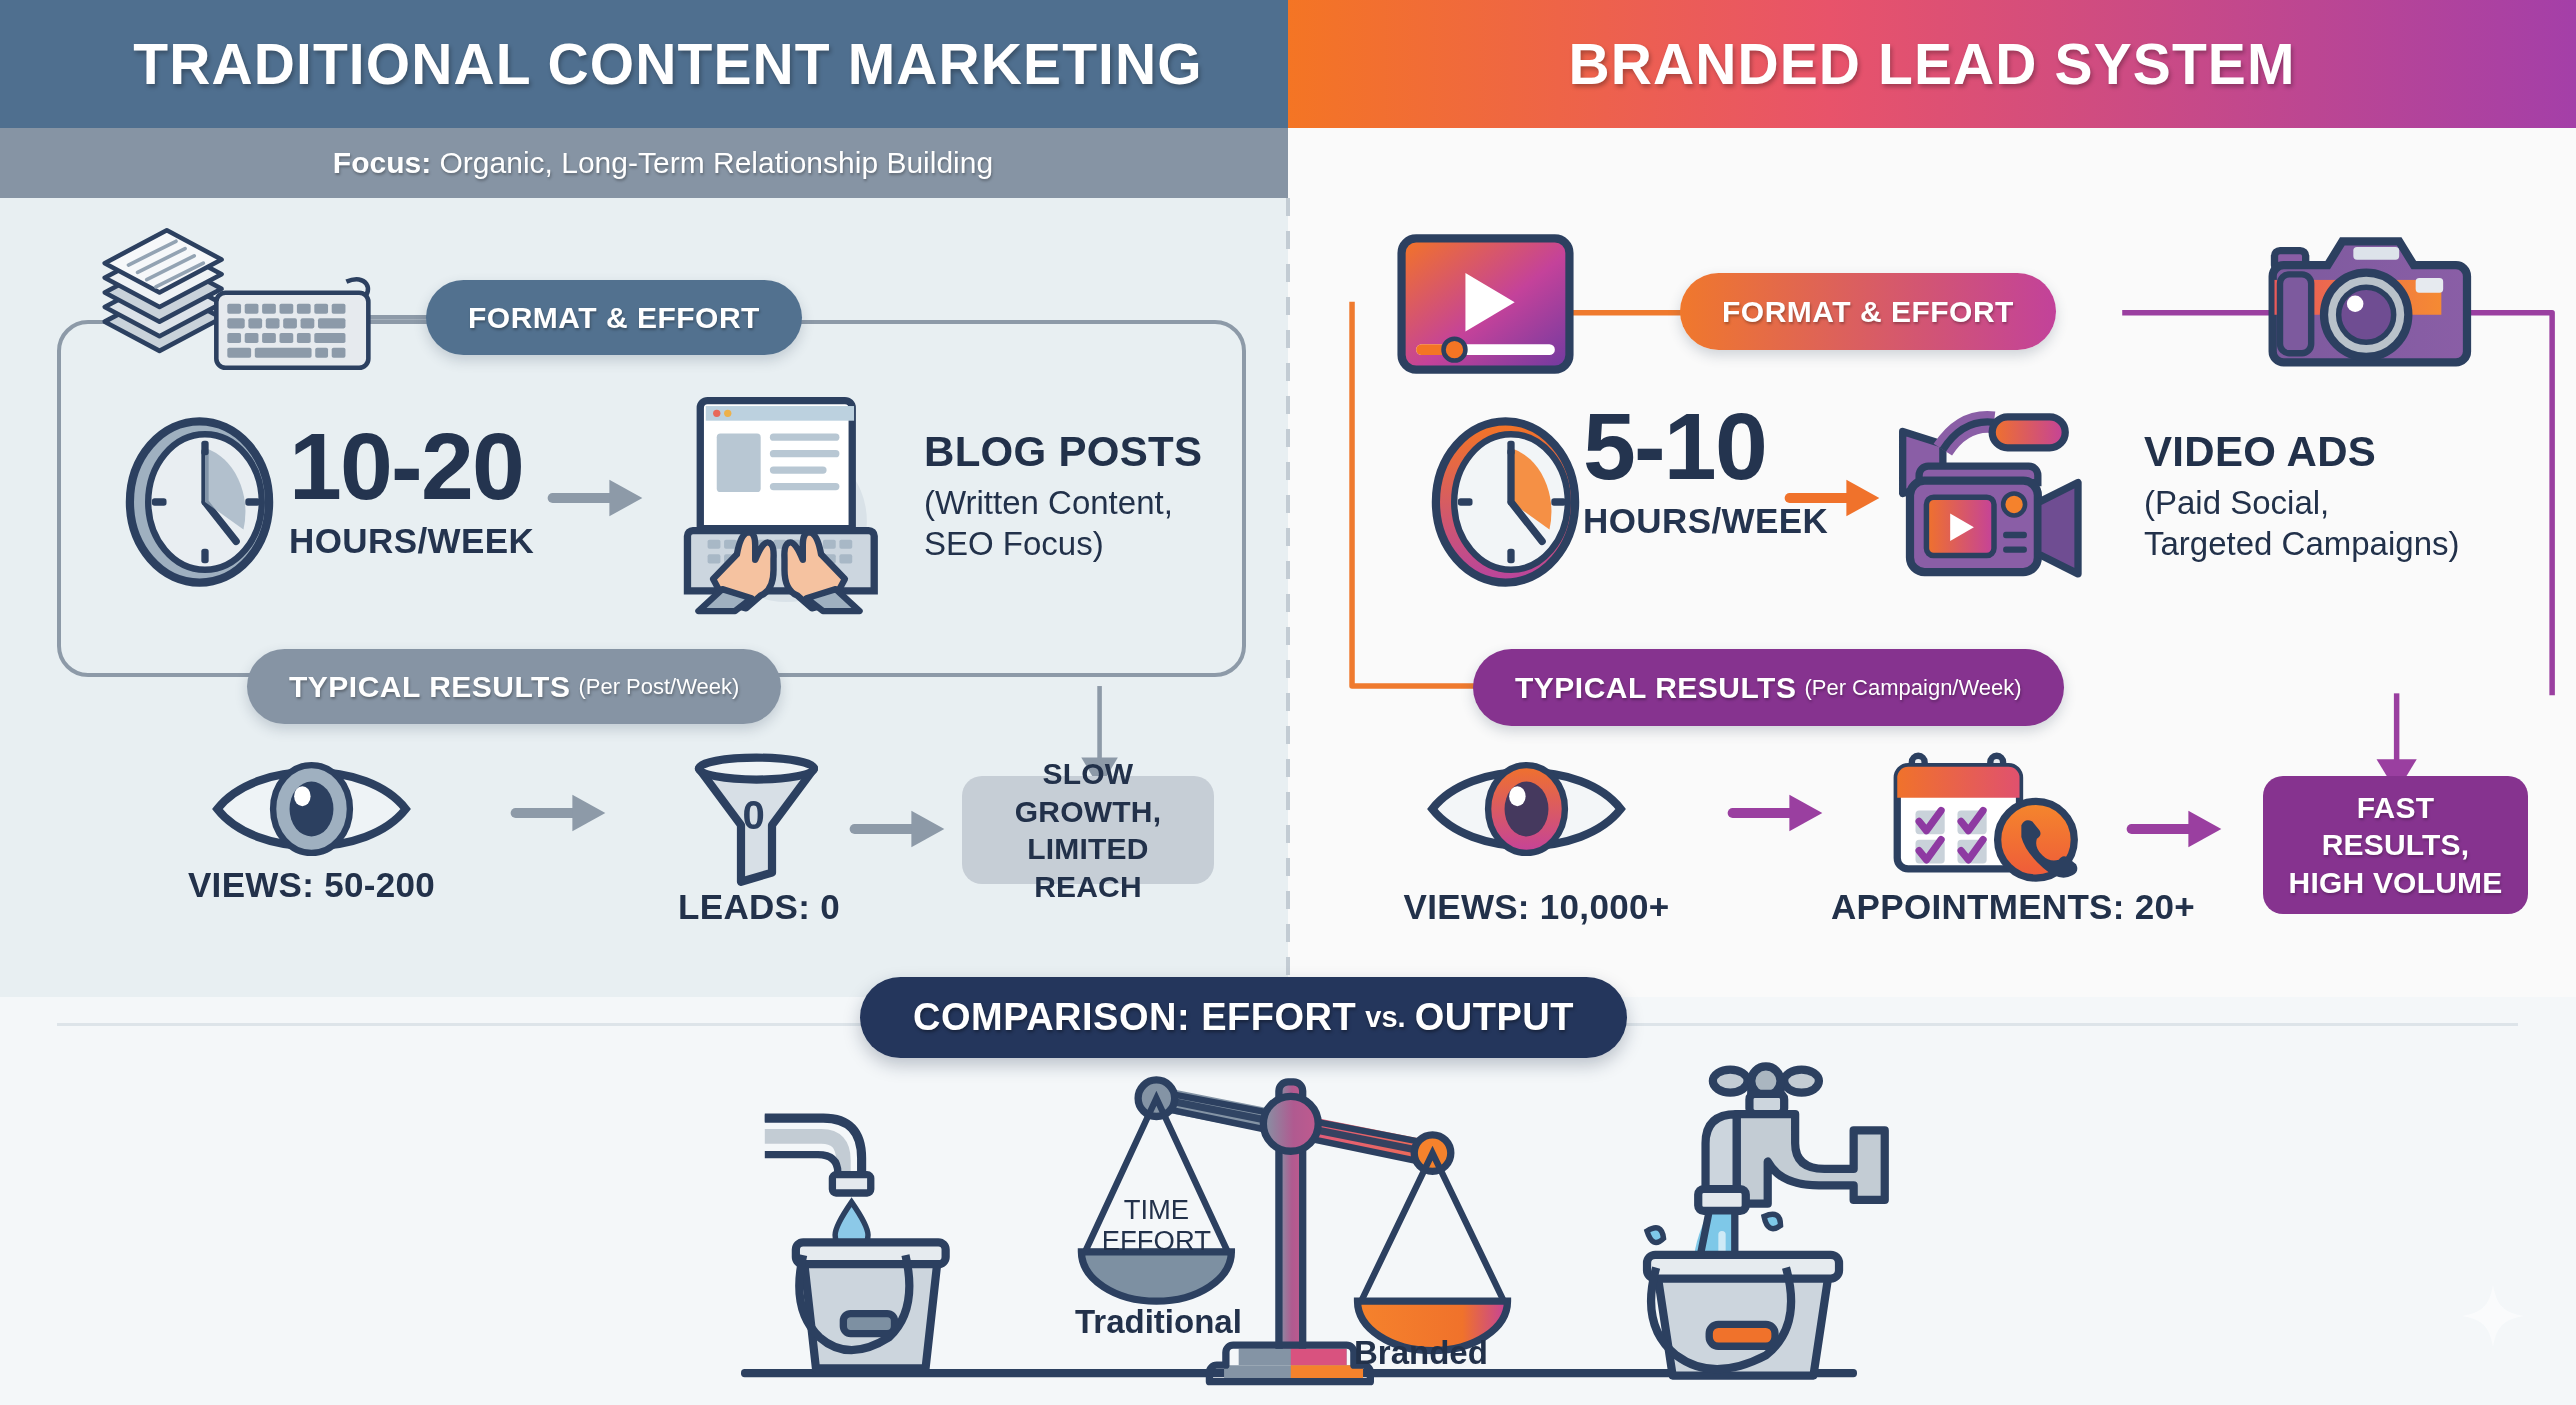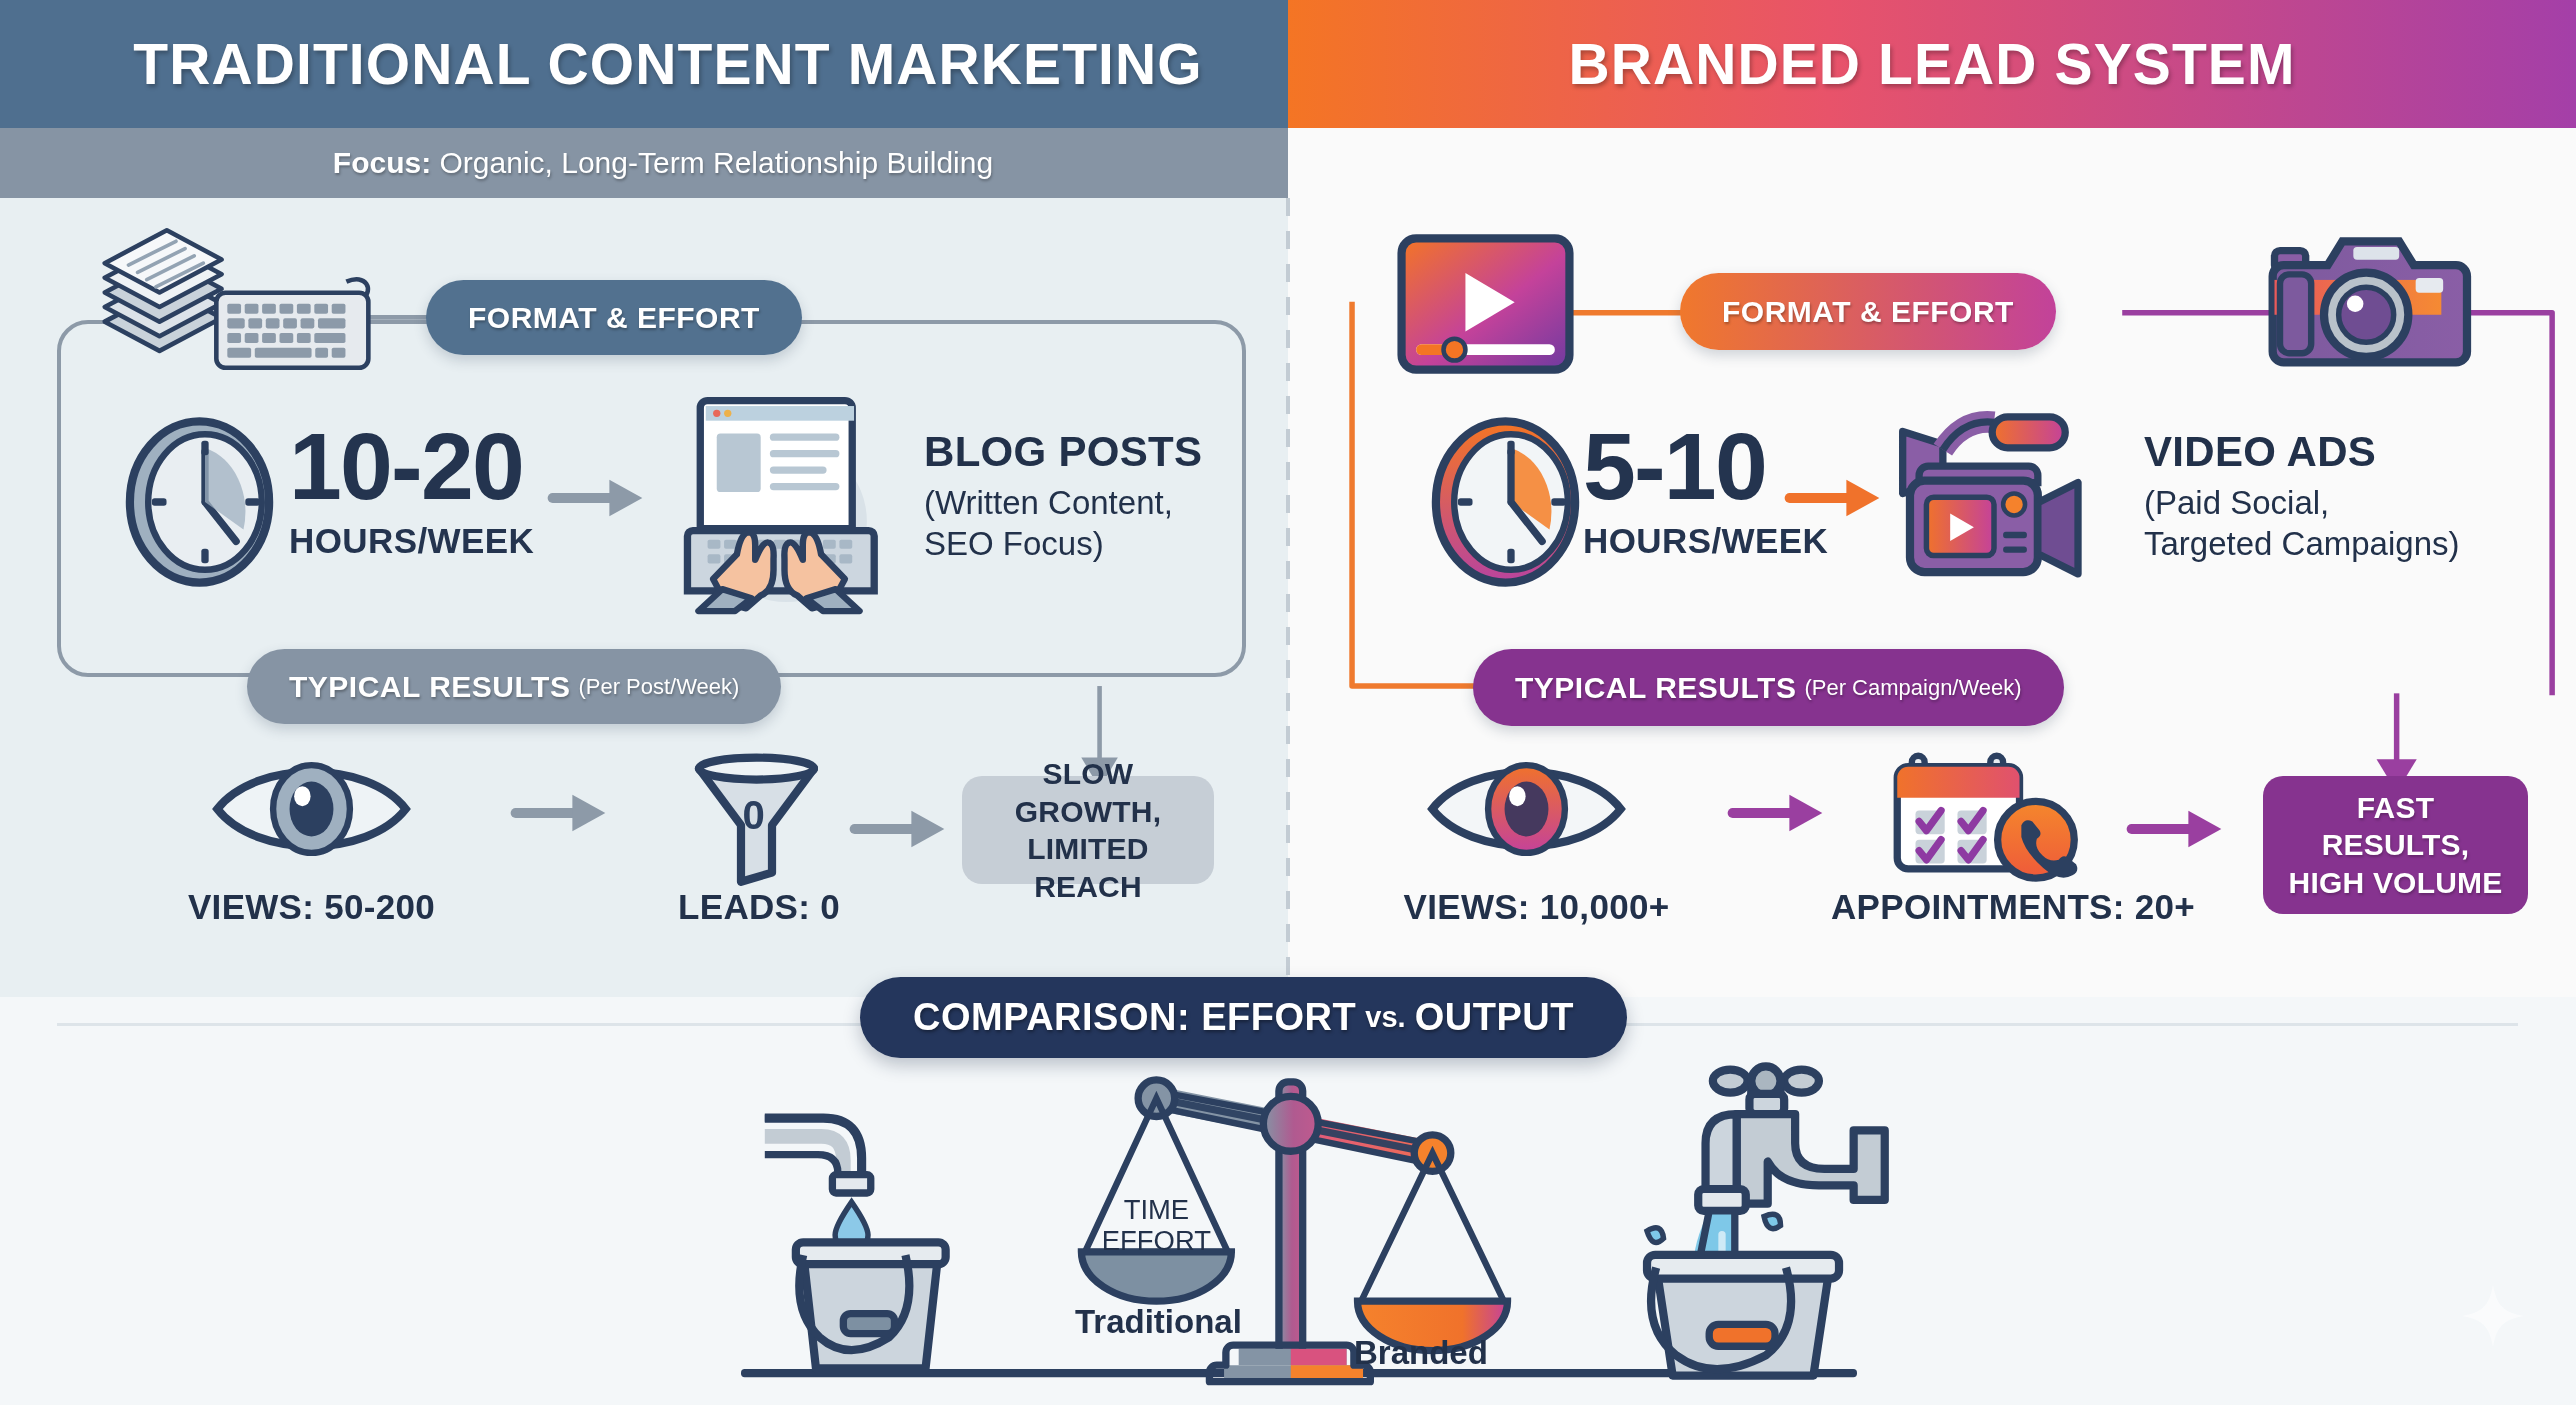--- a/index.html
+++ b/index.html
@@ -230,21 +230,21 @@
     <span class="t1">TYPICAL RESULTS</span>
     <span class="t2">(Per Post/Week)</span>
   </div>
 
   <svg style="position:absolute;left:210px;top:754px;width:203px;height:110px" viewBox="0 0 222 120">
     <path d="M8 60 C50 6 172 6 214 60 C172 114 50 114 8 60 Z" fill="#eef3f6" stroke="#2c4060" stroke-width="9"></path>
     <ellipse cx="111" cy="60" rx="42" ry="48" fill="#9fb0c0" stroke="#2c4060" stroke-width="7"></ellipse>
     <ellipse cx="111" cy="60" rx="24" ry="30" fill="#2c4060"></ellipse>
     <ellipse cx="101" cy="46" rx="9" ry="11" fill="#fff"></ellipse>
   </svg>
-  <div class="metric-lbl" style="position:absolute;left:165px;top:887px;width:293px">VIEWS: 50-200</div>
+  <div class="metric-lbl" style="position:absolute;left:165px;top:865px;width:293px">VIEWS: 50-200</div>
 
   <svg style="position:absolute;left:512px;top:789px;width:97px;height:48px" viewBox="0 0 106 52">
     <path d="M4 26 L72 26" stroke="#8d9aa8" stroke-width="11" stroke-linecap="round"></path>
     <polygon points="66,6 102,26 66,46" fill="#8d9aa8"></polygon>
   </svg>
 
   <svg style="position:absolute;left:688px;top:754px;width:137px;height:135px" viewBox="0 0 150 148">
     <path d="M12 16 h126 l-46 62 v52 l-34 10 v-62 z" fill="#d7dfe6" stroke="#2c4060" stroke-width="9" stroke-linejoin="round"></path>
     <ellipse cx="75" cy="16" rx="63" ry="12" fill="#eef3f6" stroke="#2c4060" stroke-width="9"></ellipse>
     <text x="72" y="82" font-family="Liberation Sans, sans-serif" font-size="44" font-weight="700" fill="#2c4060" text-anchor="middle">0</text>
@@ -321,21 +321,21 @@
     <ellipse cx="96" cy="95" rx="62" ry="74" fill="#f2f5f7" stroke="#2c4060" stroke-width="7"></ellipse>
     <path d="M96 95 L96 36 A 59 72 0 0 1 138 125 Z" fill="#f5822c" opacity=".88"></path>
     <path d="M96 95 L96 40 M96 95 L130 138" stroke="#2c4060" stroke-width="8" stroke-linecap="round" fill="none"></path>
     <g fill="#2c4060">
         <rect x="92" y="28" width="8" height="16" rx="3"></rect>
         <rect x="92" y="146" width="8" height="16" rx="3"></rect>
       <rect x="38" y="91" width="16" height="8" rx="3"></rect>
         <rect x="140" y="91" width="16" height="8" rx="3"></rect>
       </g>
   </svg>
-  <div class="row" style="left:1583px;top:423px;flex-direction:column;align-items:flex-start">
+  <div class="row" style="left:1583px;top:403px;flex-direction:column;align-items:flex-start">
     <div class="hours-num">5-10</div>
     <div class="hours-lbl" style="margin-top:11px">HOURS/WEEK</div>
   </div>
   <svg style="position:absolute;left:1786px;top:474px;width:97px;height:48px" viewBox="0 0 106 52">
     <path d="M4 26 L72 26" stroke="#f0722b" stroke-width="11" stroke-linecap="round"></path>
     <polygon points="66,6 102,26 66,46" fill="#f0722b"></polygon>
   </svg>
 
   <svg style="position:absolute;left:1877px;top:404px;width:234px;height:179px" viewBox="0 0 256 196">
     <defs>

